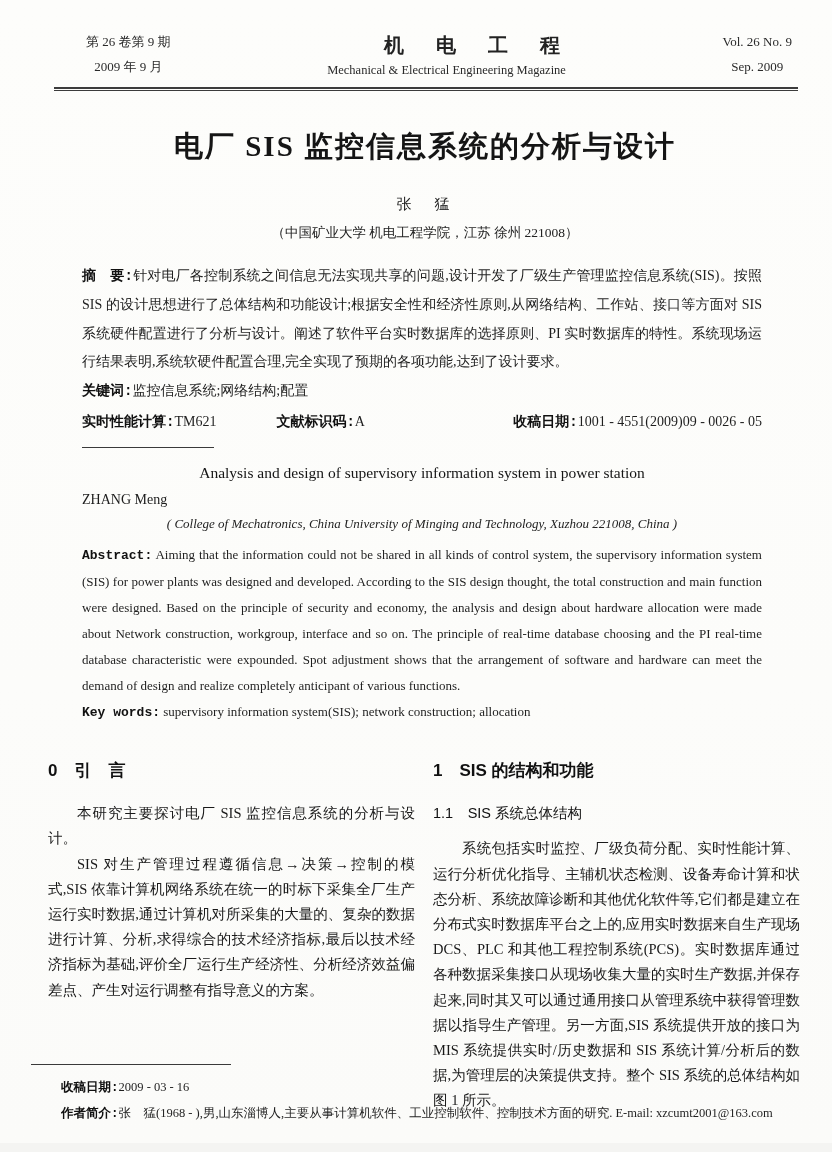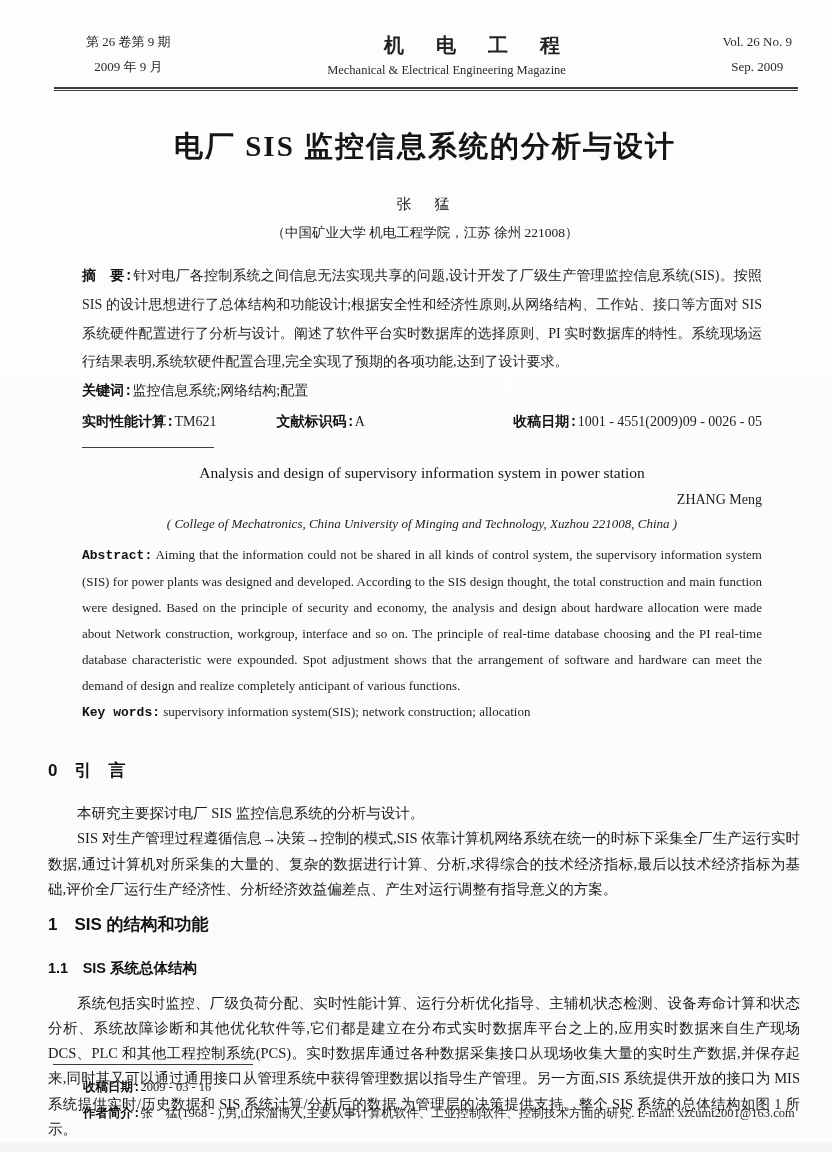--- a/index.html
+++ b/index.html
@@ -51,39 +51,39 @@
     font-weight:bold; color:#111;
   }
   .abs-cn p { margin:0; }
   .meta-row { display:flex; margin-top:2px; font-size:14px; }
   .meta-item { margin-right:60px; white-space:nowrap; }
   .meta-artid { margin-left:auto; margin-right:0; white-space:nowrap; }
   .short-rule { width:132px; border-top:1.5px solid #3a3a3a; margin:10px 0 0 34px; }
   
   .en-block { margin:16px 40px 0 34px; }
   .en-title { text-align:center; font-size:15.5px; font-weight:normal; color:#151515; }
-  .en-author { text-align:right; font-size:14px; margin-top:10px; }
+  .en-author { text-align:left; font-size:14px; margin-top:10px; }
   .en-affil { text-align:center; font-size:13px; font-style:italic; margin-top:8px; color:#222; }
   .abs-en { margin-top:10px; font-size:13px; line-height:2.0; text-align:justify; color:#1e1e1e; }
   .abs-en p { margin:0; }
   
-  .columns { display:flex; gap:2px; margin-top:24px; padding-right:2px;flex-direction:column; }
+  .columns { display:flex; gap:18px; margin-top:24px; padding-right:2px; }
   .col { flex:1; min-width:0; font-size:14.5px; line-height:1.74; text-align:justify; color:#191919; }
   .h-sec {
     font-family:"Liberation Sans","DejaVu Sans",sans-serif;
     font-size:17px; font-weight:bold; margin:6px 0 16px 0; color:#111;
   }
   .h-sub {
     font-family:"Liberation Sans","DejaVu Sans",sans-serif;
-    font-size:14.5px; font-weight:bold; margin:14px 0 10px 0; color:#111;
+    font-size:14.5px; font-weight:normal; margin:14px 0 10px 0; color:#111;
   }
   .col p { margin:0; text-indent:2em; }
   sup.ref { font-size:9px; vertical-align:super; line-height:0; }
   
-  .footer { position:absolute; left:53px; right:34px; bottom:16px; }
+  .footer { position:absolute; left:31px; right:34px; bottom:16px; }
   .footnote-rule { width:200px; border-top:1.5px solid #3a3a3a; margin-bottom:10px; }
   .footer-line { font-size:12.5px; line-height:2.0; margin-left:30px; color:#1e1e1e; white-space:nowrap; overflow:hidden; }
 </style>
 </head>
 <body>
 
 <div class="page">
 
   <div class="journal-header">
     <div class="hdr-side">

